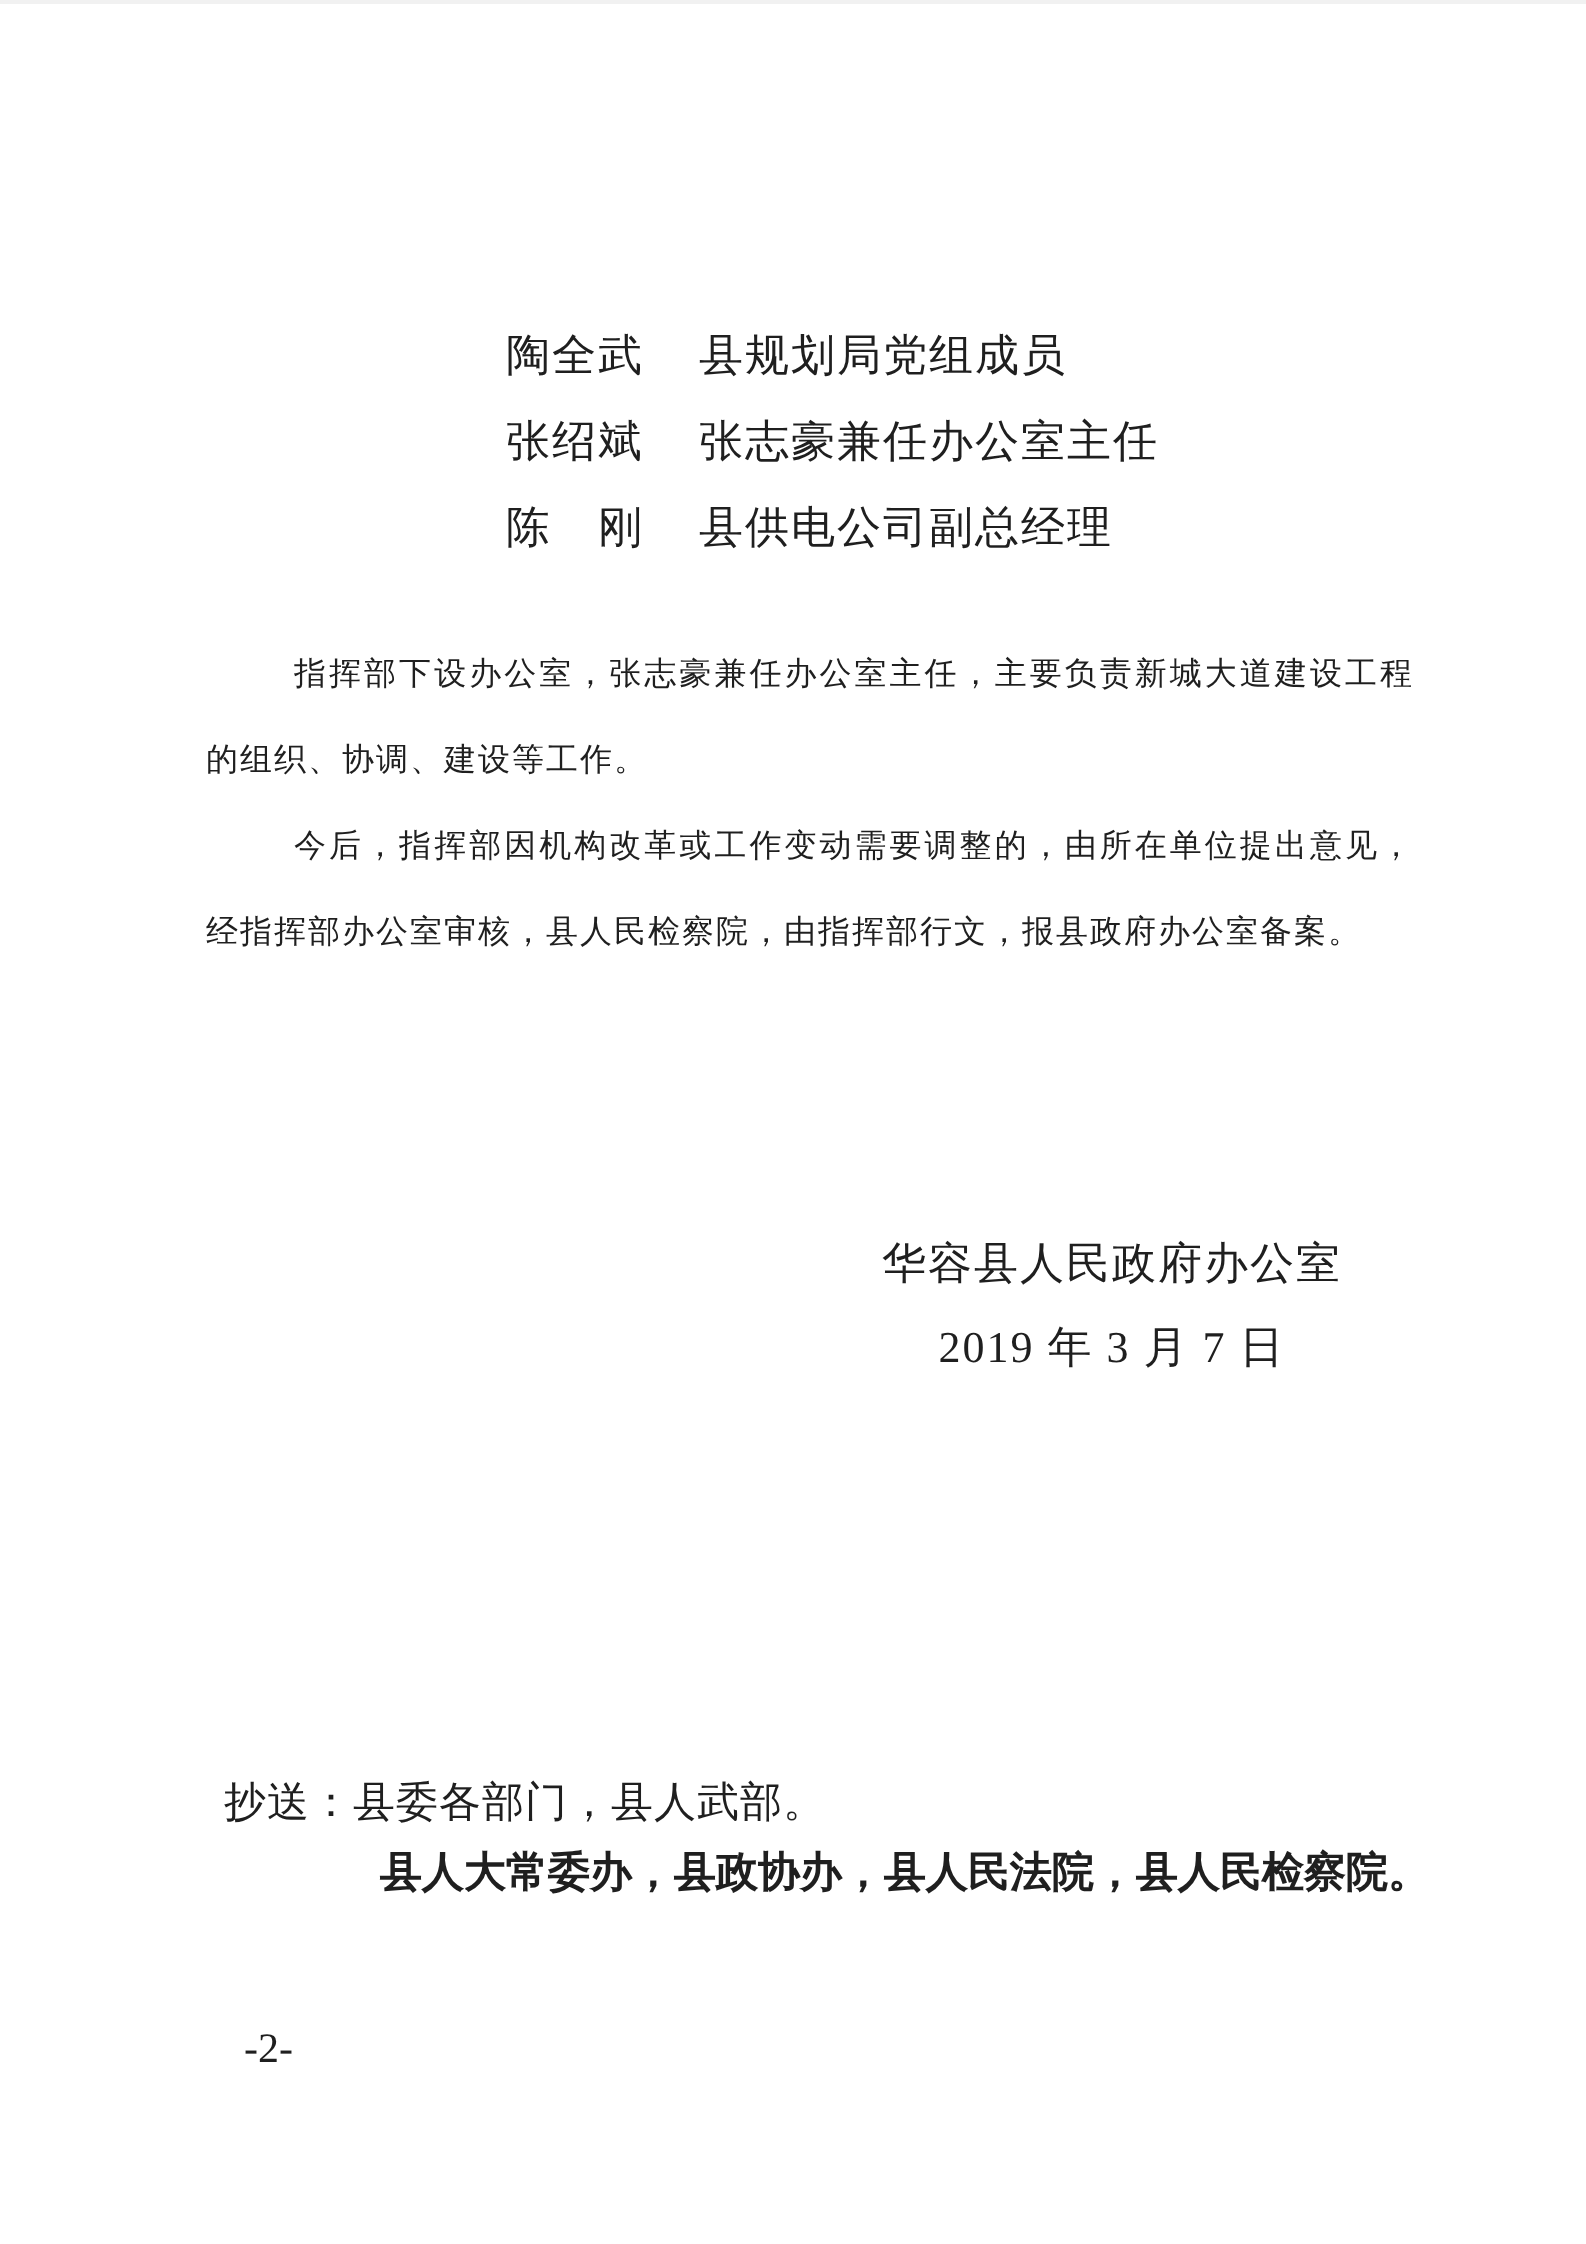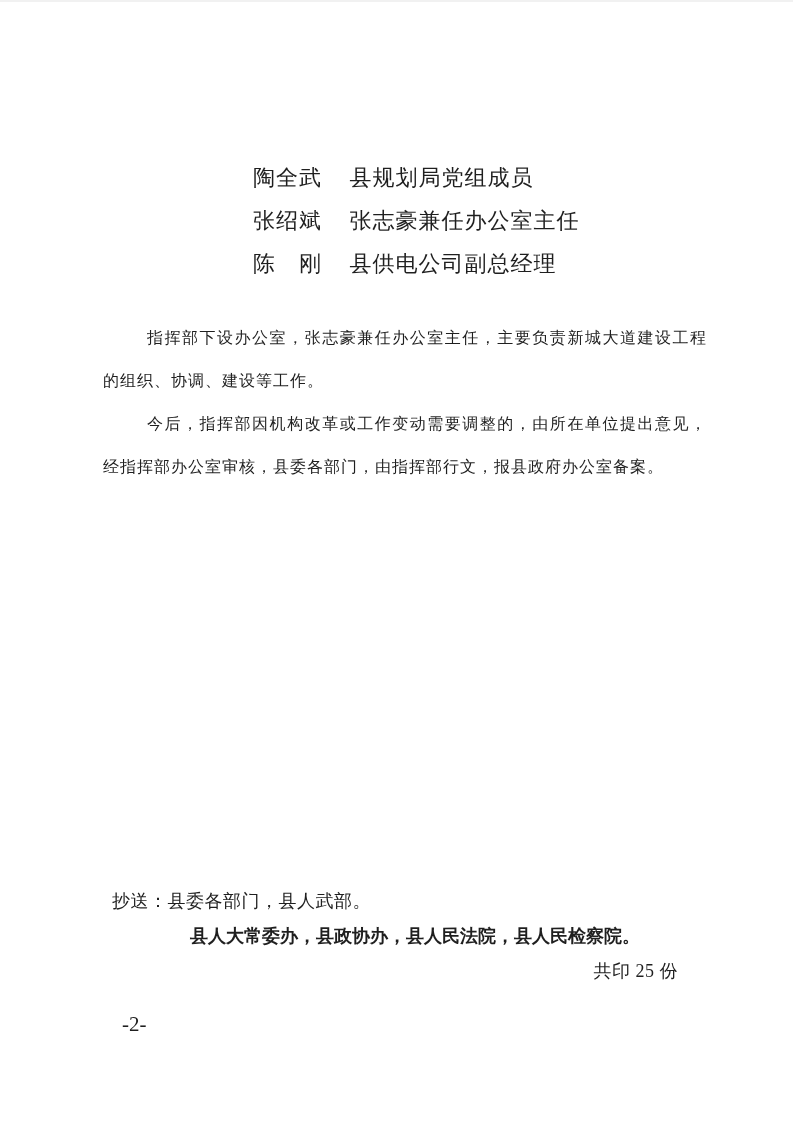--- a/index.html
+++ b/index.html
@@ -69,21 +69,21 @@
     height: 42px;
     line-height: 42px;
     white-space: nowrap;
   }
   
   .cc {
     position: absolute;
     left: 112px;
     top: 884px;
     width: 594px;
-    font-size: 18px;
+    font-size: 21px;
     letter-spacing: 0.5px;
   }
   .cc .cc-line {
     height: 35px;
     line-height: 35px;
     white-space: nowrap;
   }
   .cc .cc-line2 {
     padding-left: 78px;
     letter-spacing: 0;
@@ -119,26 +119,29 @@
       <span class="p-title">张志豪兼任办公室主任</span>
     </div>
     <div class="row">
       <span class="p-name">陈　刚</span>
       <span class="p-title">县供电公司副总经理</span>
     </div>
   </div>
 
   <div class="para para1">指挥部下设办公室，张志豪兼任办公室主任，主要负责新城大道建设工程的组织、协调、建设等工作。</div>
 
-  <div class="para para2">今后，指挥部因机构改革或工作变动需要调整的，由所在单位提出意见，经指挥部办公室审核，县委各部门，由指挥部行文，报县政府办公室备案。</div>
+  <div class="para para2">今后，指挥部因机构改革或工作变动需要调整的，由所在单位提出意见，经指挥部办公室审核，县人民检察院，由指挥部行文，报县政府办公室备案。</div>
 
+  <div class="signature">
+    <div class="sig-line">华容县人民政府办公室</div>
+    <div class="sig-line">2019 年 3 月 7 日</div>
+  </div>
 
   <div class="cc">
     <div class="cc-line">
       <span>抄送：</span><span>县委各部门，县人武部。</span>
     </div>
     <div class="cc-line cc-line2">县人大常委办，县政协办，县人民法院，县人民检察院。</div>
-    <div class="cc-line cc-count">共印 25 份</div>
   </div>
 
   <div class="page-number">-2-</div>
 
 </div>
 
 </body></html>

